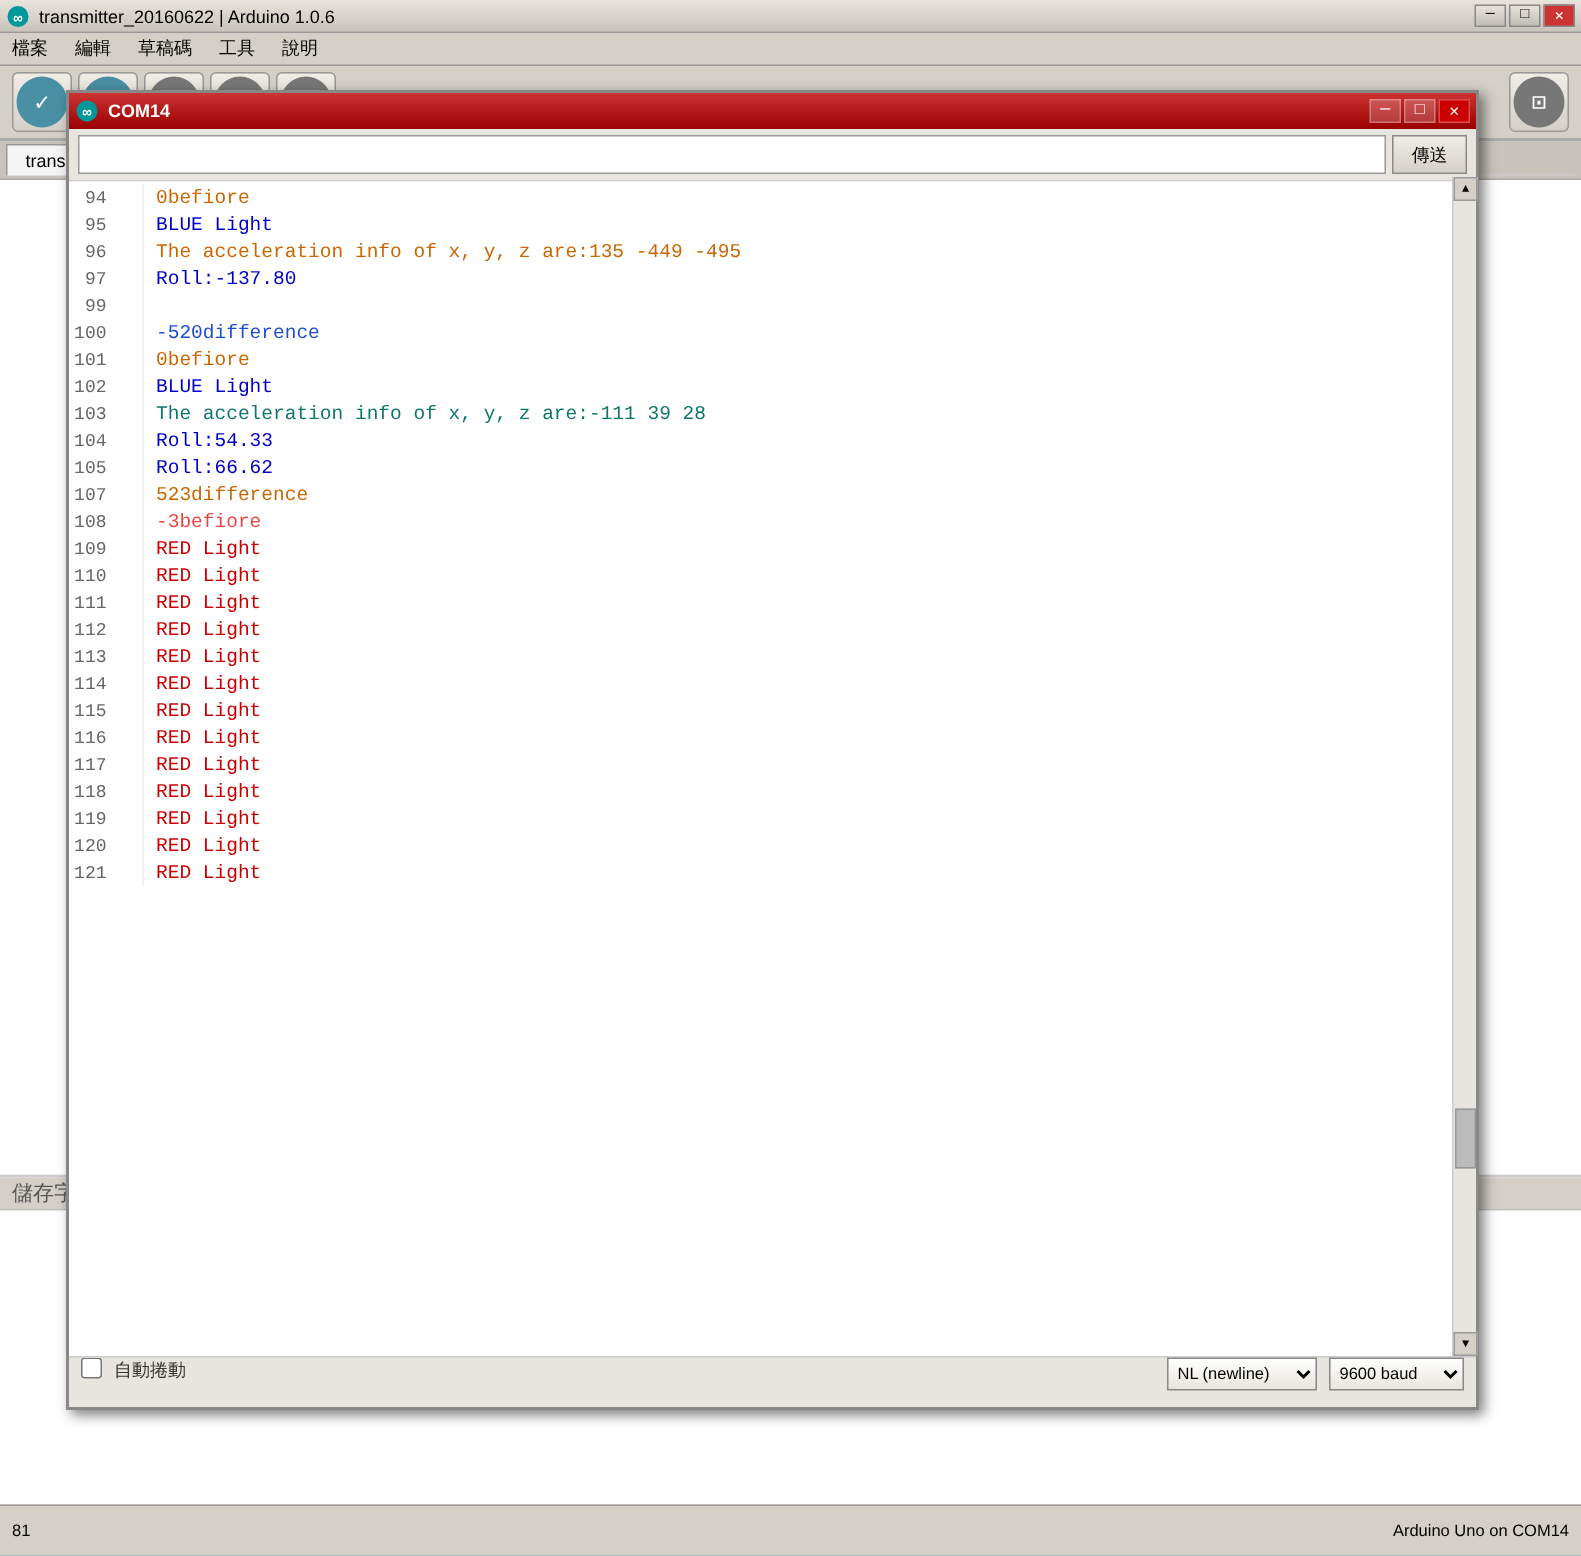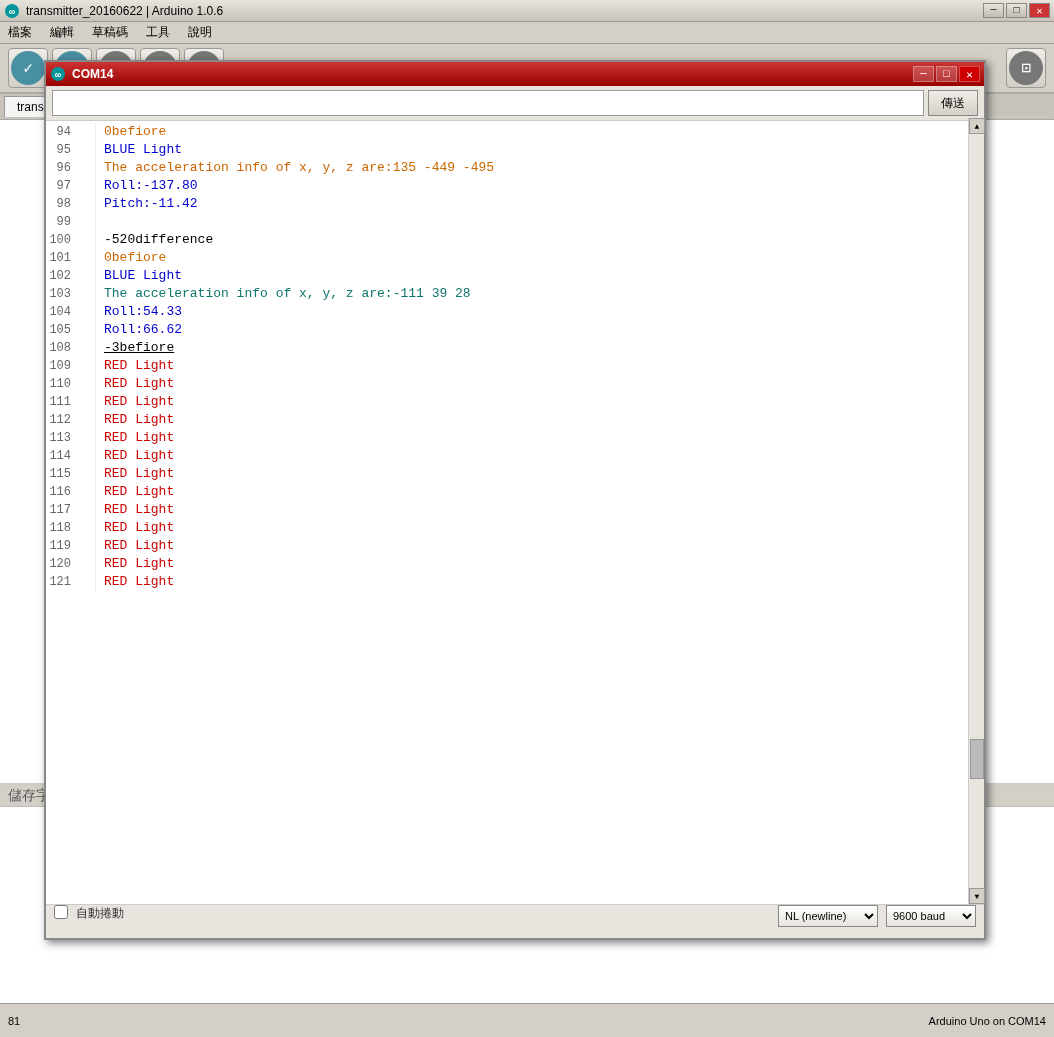--- a/index.html
+++ b/index.html
@@ -441,30 +441,26 @@
       </div>
       <div class="console-line">
         <span class="line-num">96</span>
         <span class="line-content" style="color: rgb(204, 102, 0);">The acceleration info of x, y, z are:135 -449 -495</span>
       </div>
       <div class="console-line">
         <span class="line-num">97</span>
         <span class="line-content" style="color: rgb(0, 0, 204);">Roll:-137.80</span>
       </div>
       <div class="console-line">
-        <span class="line-num">98</span>
-        <span class="line-content" style="color: rgb(0, 0, 204);">Pitch:-11.42</span>
-      </div>
-      <div class="console-line">
         <span class="line-num">99</span>
         <span class="line-content" style="color: rgb(51, 51, 51);"></span>
       </div>
       <div class="console-line">
         <span class="line-num">100</span>
-        <span class="line-content" style="color: #000000; font-family: Liberation Mono, monospace;">-520difference</span>
+        <span class="line-content" style="color: #1d4ed8; font-family: Liberation Mono, monospace;">-520difference</span>
       </div>
       <div class="console-line">
         <span class="line-num">101</span>
         <span class="line-content" style="color: rgb(204, 102, 0);">0befiore</span>
       </div>
       <div class="console-line">
         <span class="line-num">102</span>
         <span class="line-content" style="color: rgb(0, 0, 204);">BLUE Light</span>
       </div>
       <div class="console-line">
@@ -473,22 +469,26 @@
       </div>
       <div class="console-line">
         <span class="line-num">104</span>
         <span class="line-content" style="color: rgb(0, 0, 204);">Roll:54.33</span>
       </div>
       <div class="console-line">
         <span class="line-num">105</span>
         <span class="line-content" style="color: rgb(0, 0, 204);">Roll:66.62</span>
       </div>
       <div class="console-line">
+        <span class="line-num">107</span>
+        <span class="line-content" style="color: rgb(204, 102, 0);">523difference</span>
+      </div>
+      <div class="console-line">
         <span class="line-num">108</span>
-        <span class="line-content" style="color: #000000; text-decoration: underline;">-3befiore</span>
+        <span class="line-content" style="color: #ef4444;">-3befiore</span>
       </div>
       <div class="console-line">
         <span class="line-num">109</span>
         <span class="line-content" style="color: rgb(204, 0, 0);">RED Light</span>
       </div>
       <div class="console-line">
         <span class="line-num">110</span>
         <span class="line-content" style="color: rgb(204, 0, 0);">RED Light</span>
       </div>
       <div class="console-line">

